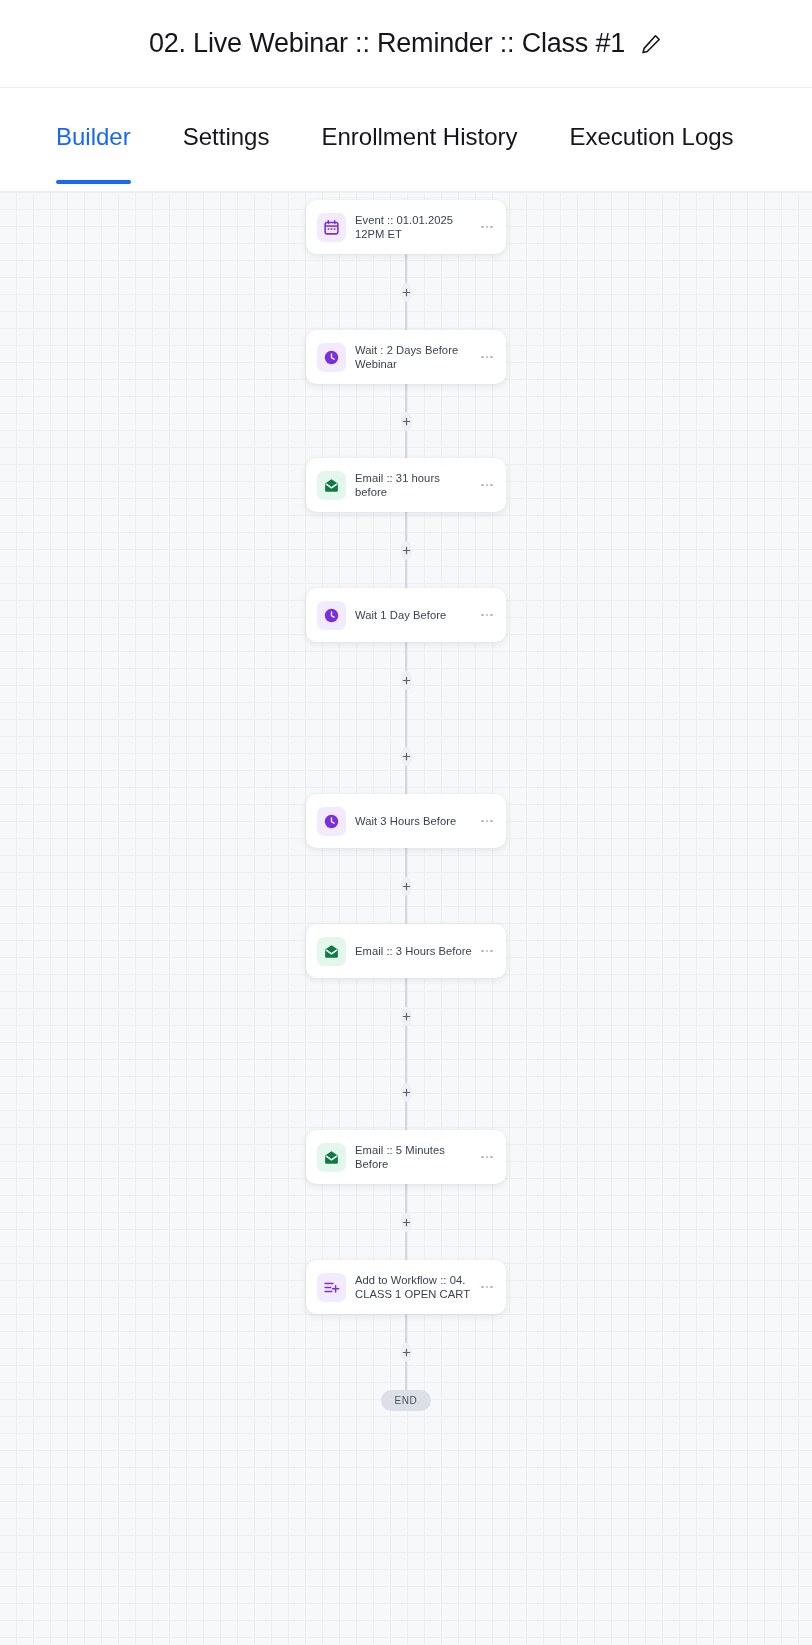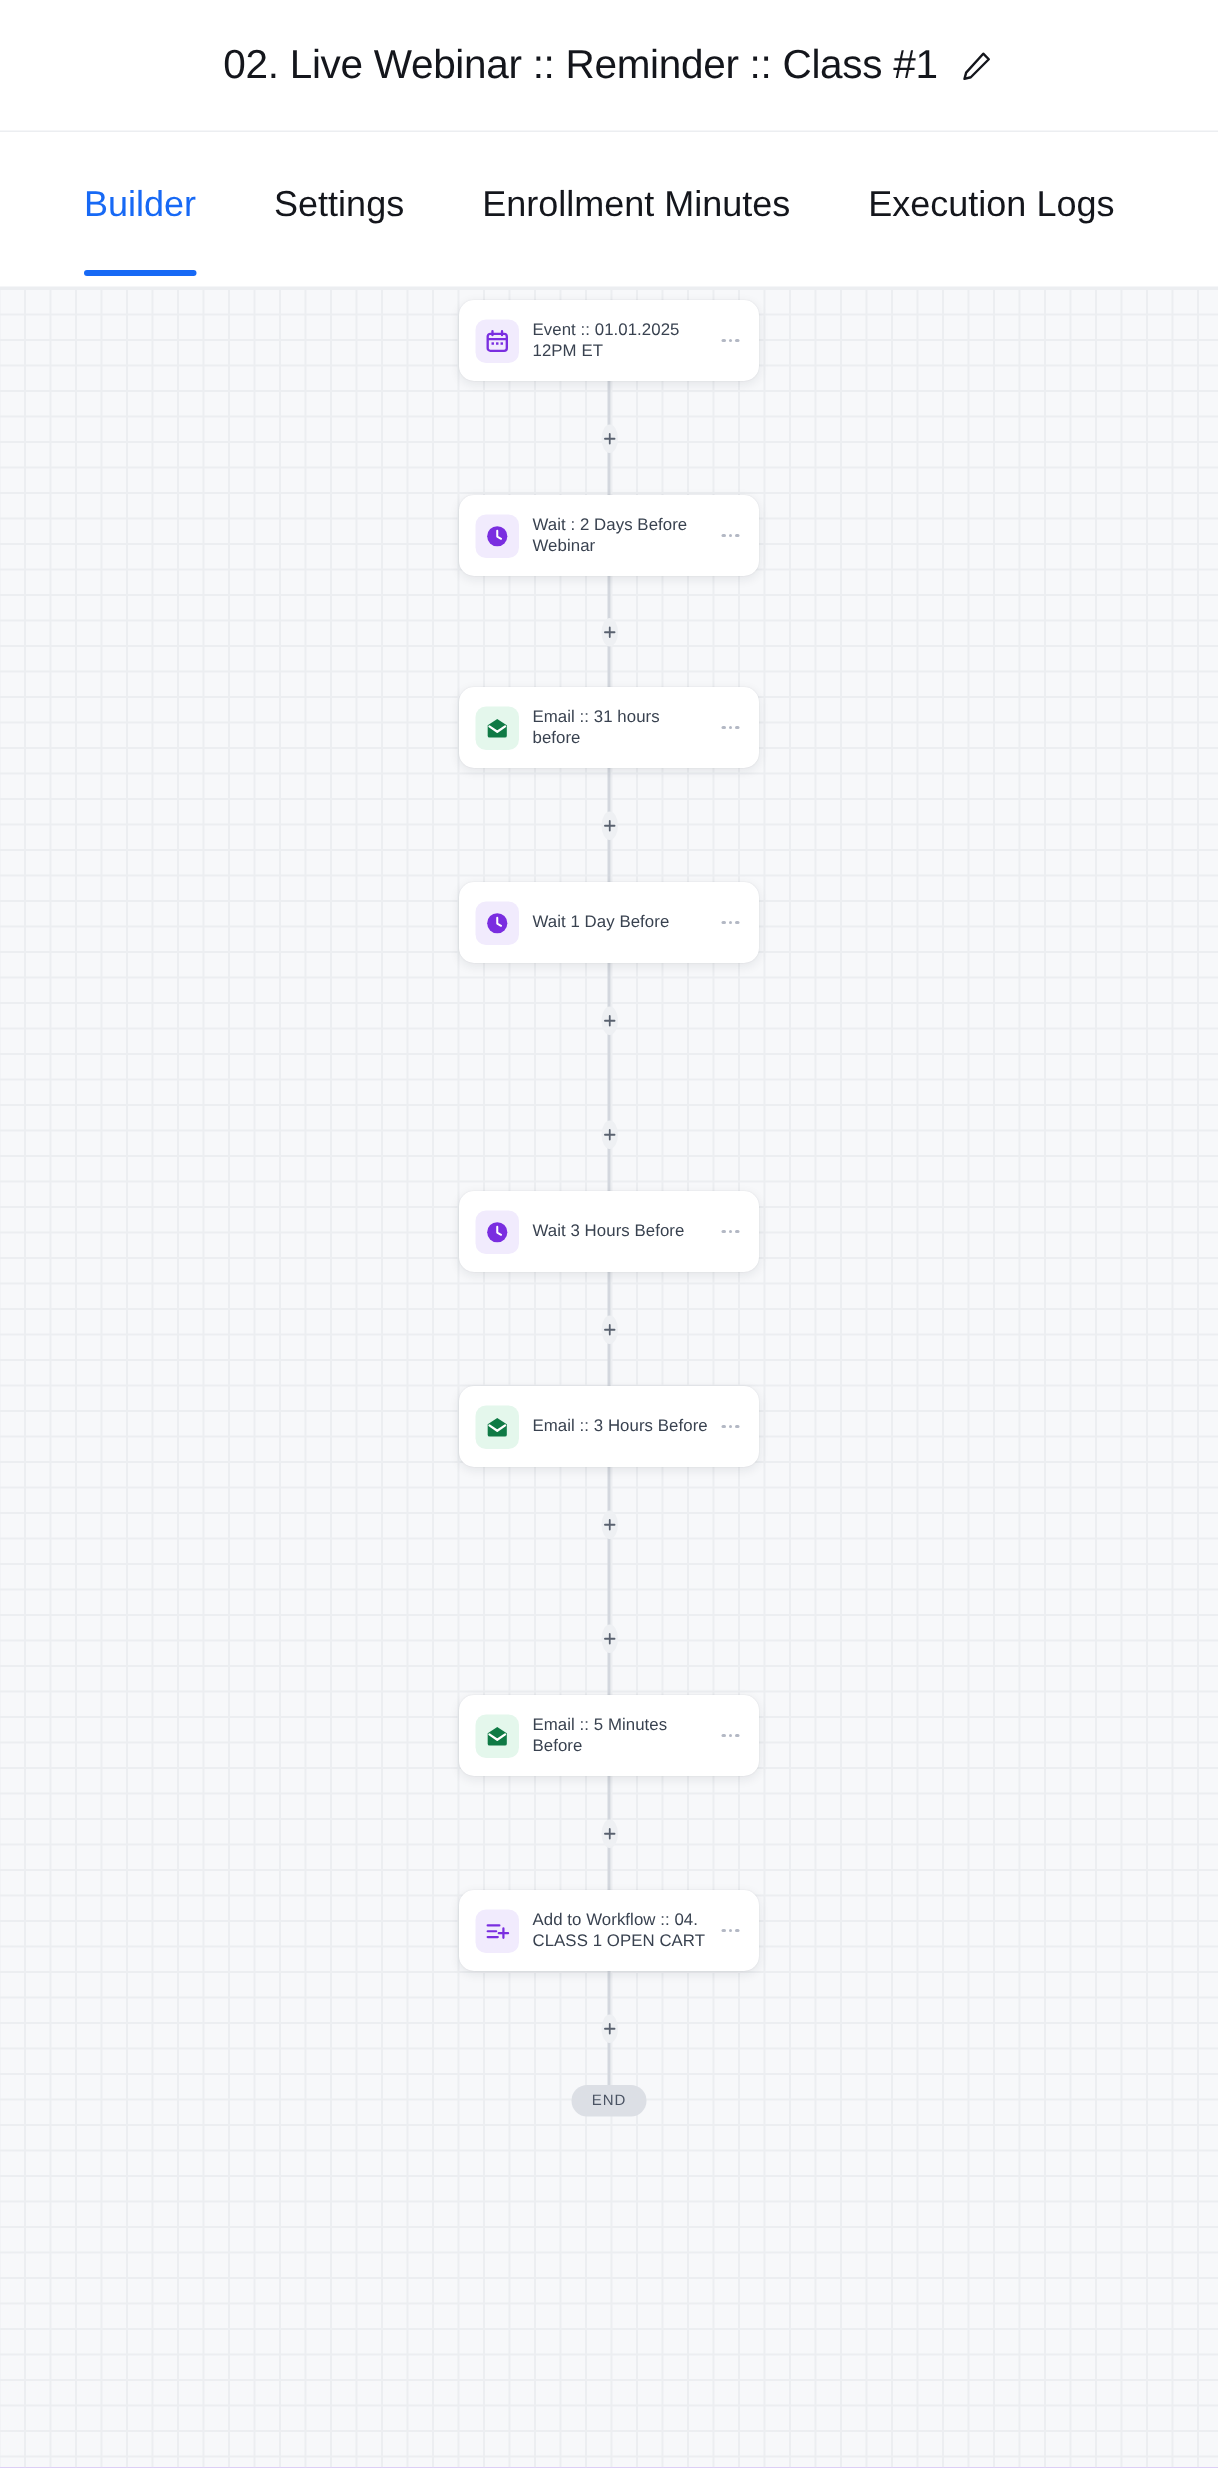--- a/index.html
+++ b/index.html
@@ -10,21 +10,21 @@
     background: #ffffff;
     font-family: "Liberation Sans", sans-serif;
     -webkit-font-smoothing: antialiased;
   }
 
   .app {
     position: relative;
     width: 812px;
     height: 1645px;
     overflow: hidden;
-    background: #6d28d9;
+    background: #14532d;
   }
 
   
   .header {
     height: 88px;
     display: flex;
     align-items: center;
     justify-content: center;
     background: #ffffff;
     border-bottom: 1px solid #eceef1;
@@ -225,21 +225,21 @@
   </div>
 
   <div class="tabs">
     <div class="tab active">
       <span>Builder</span>
     </div>
     <div class="tab">
       <span>Settings</span>
     </div>
     <div class="tab">
-      <span>Enrollment Minutes</span>
+      <span>Enrollment History</span>
     </div>
     <div class="tab">
       <span>Execution Logs</span>
     </div>
   </div>
 
   <div class="canvas">
     <div class="flow" id="flow">
         <div class="node">
           <div class="node-icon calendar">

